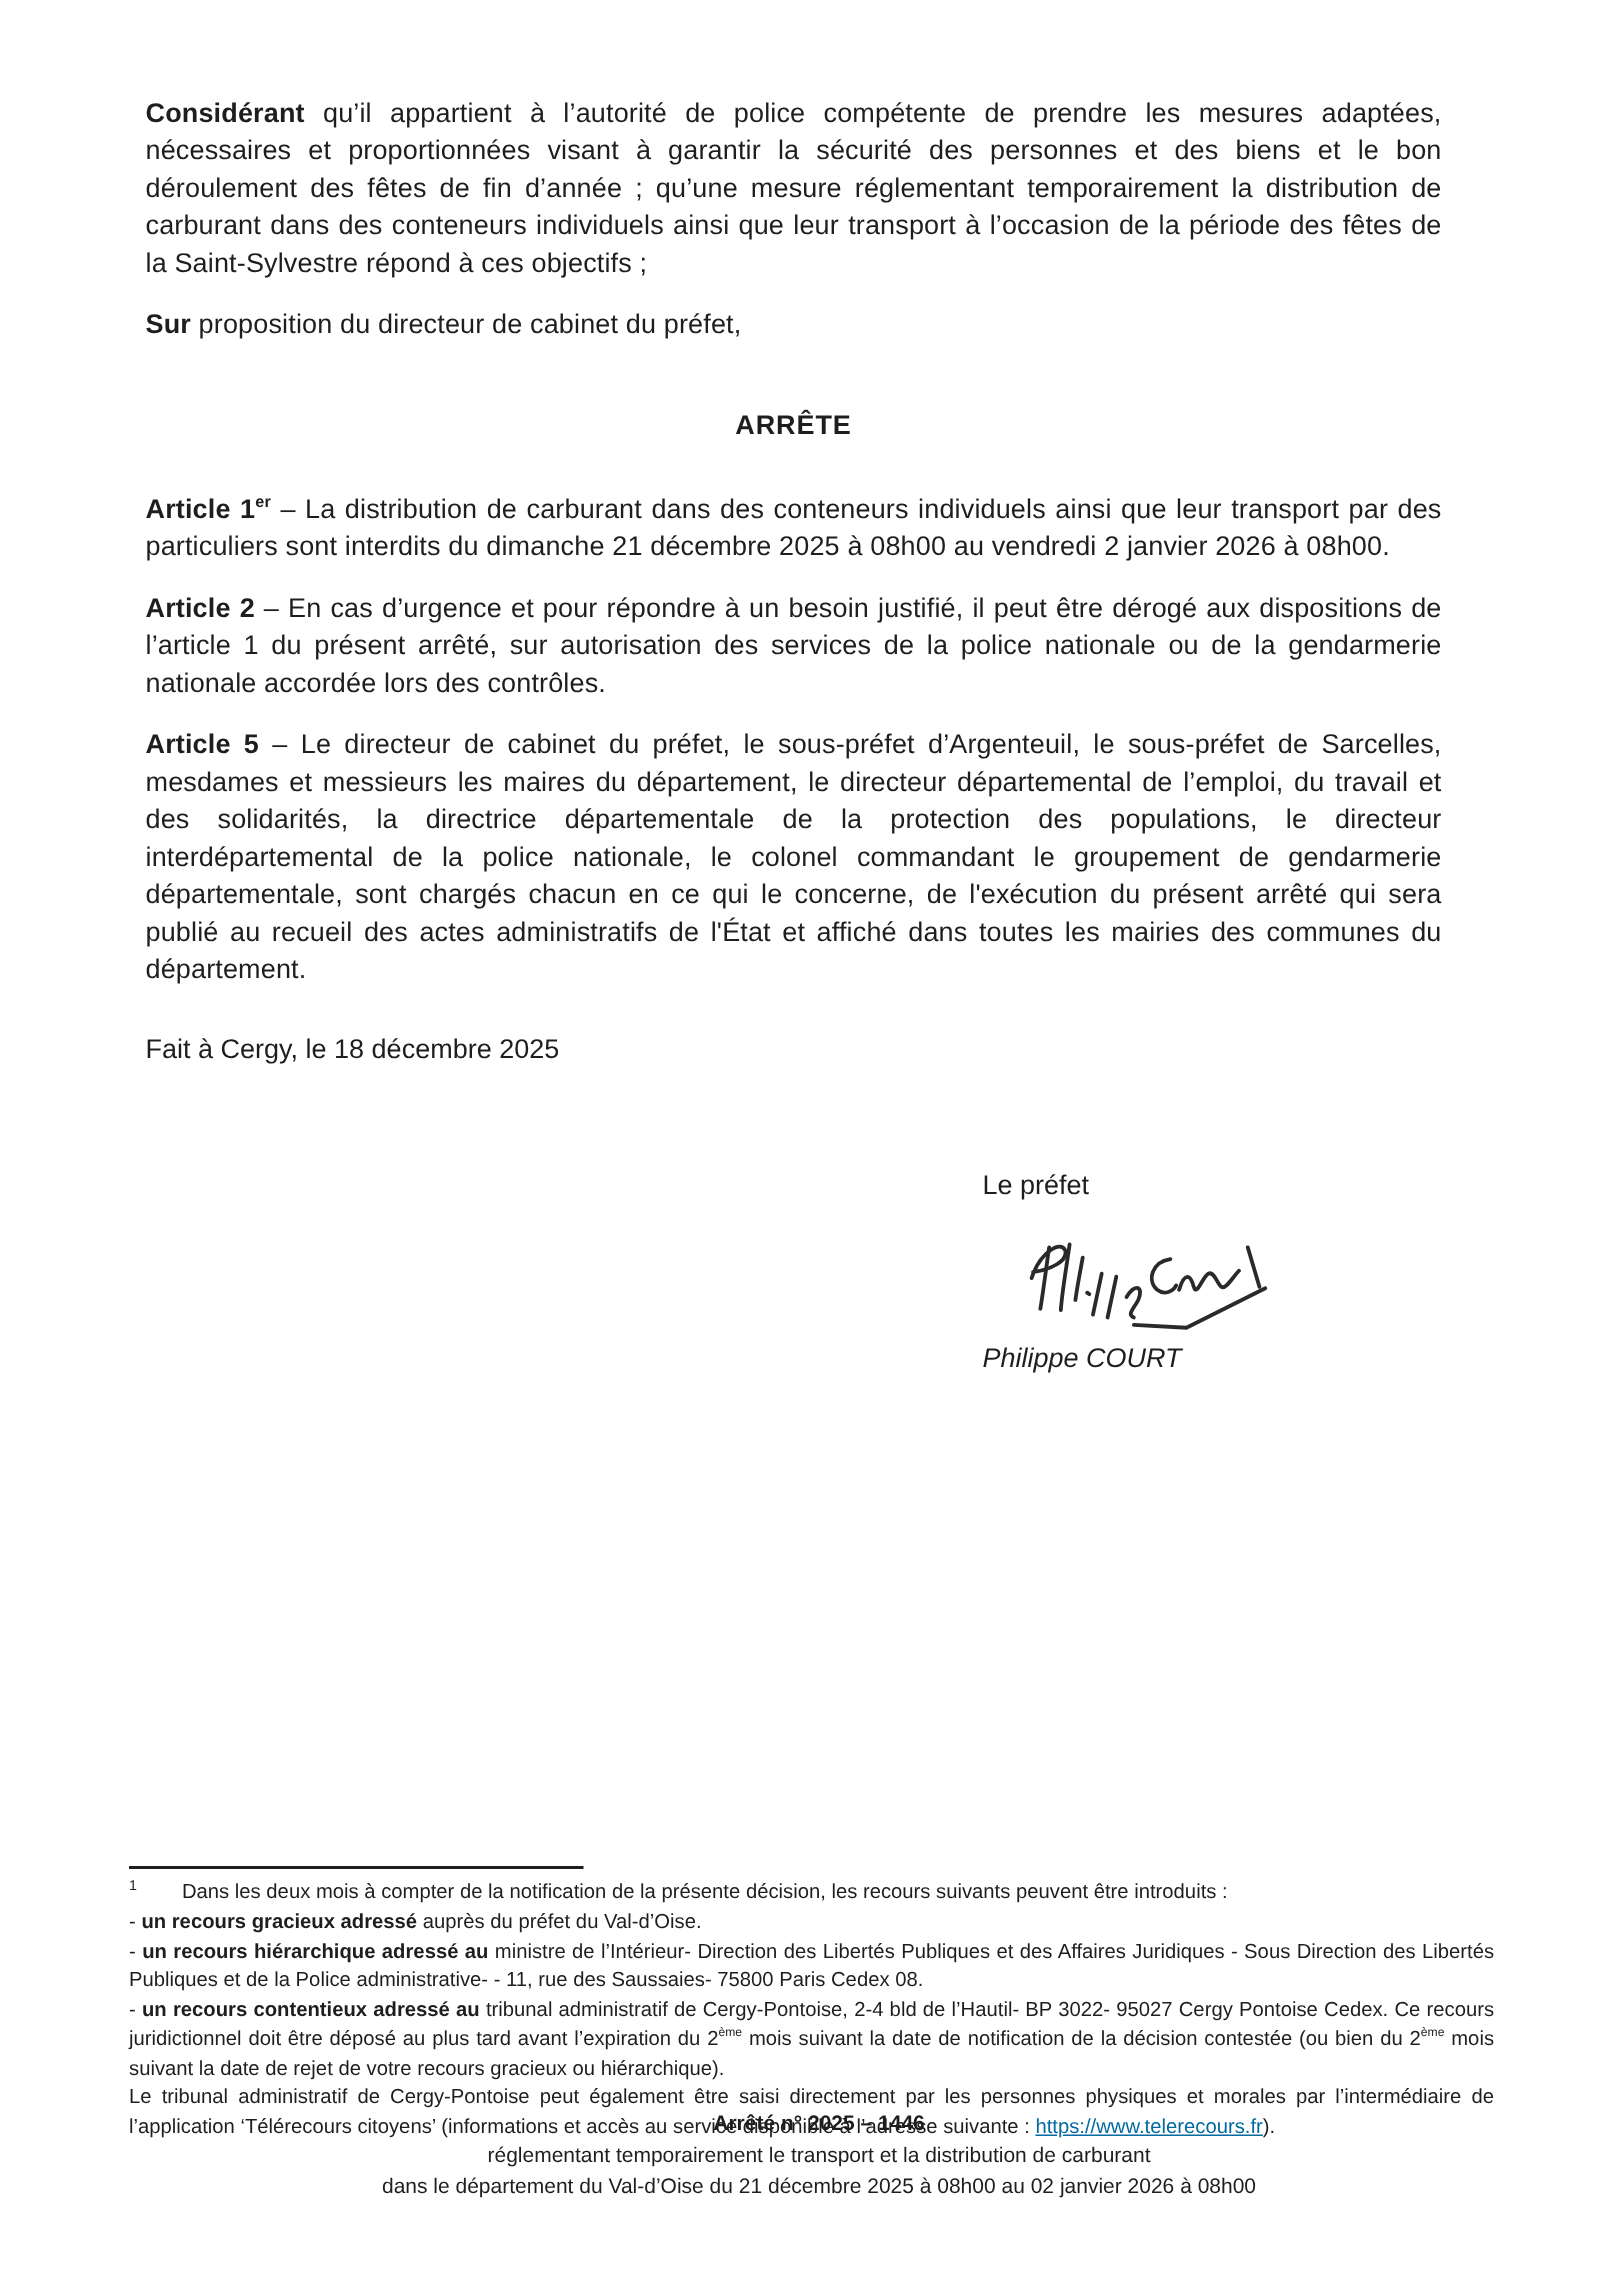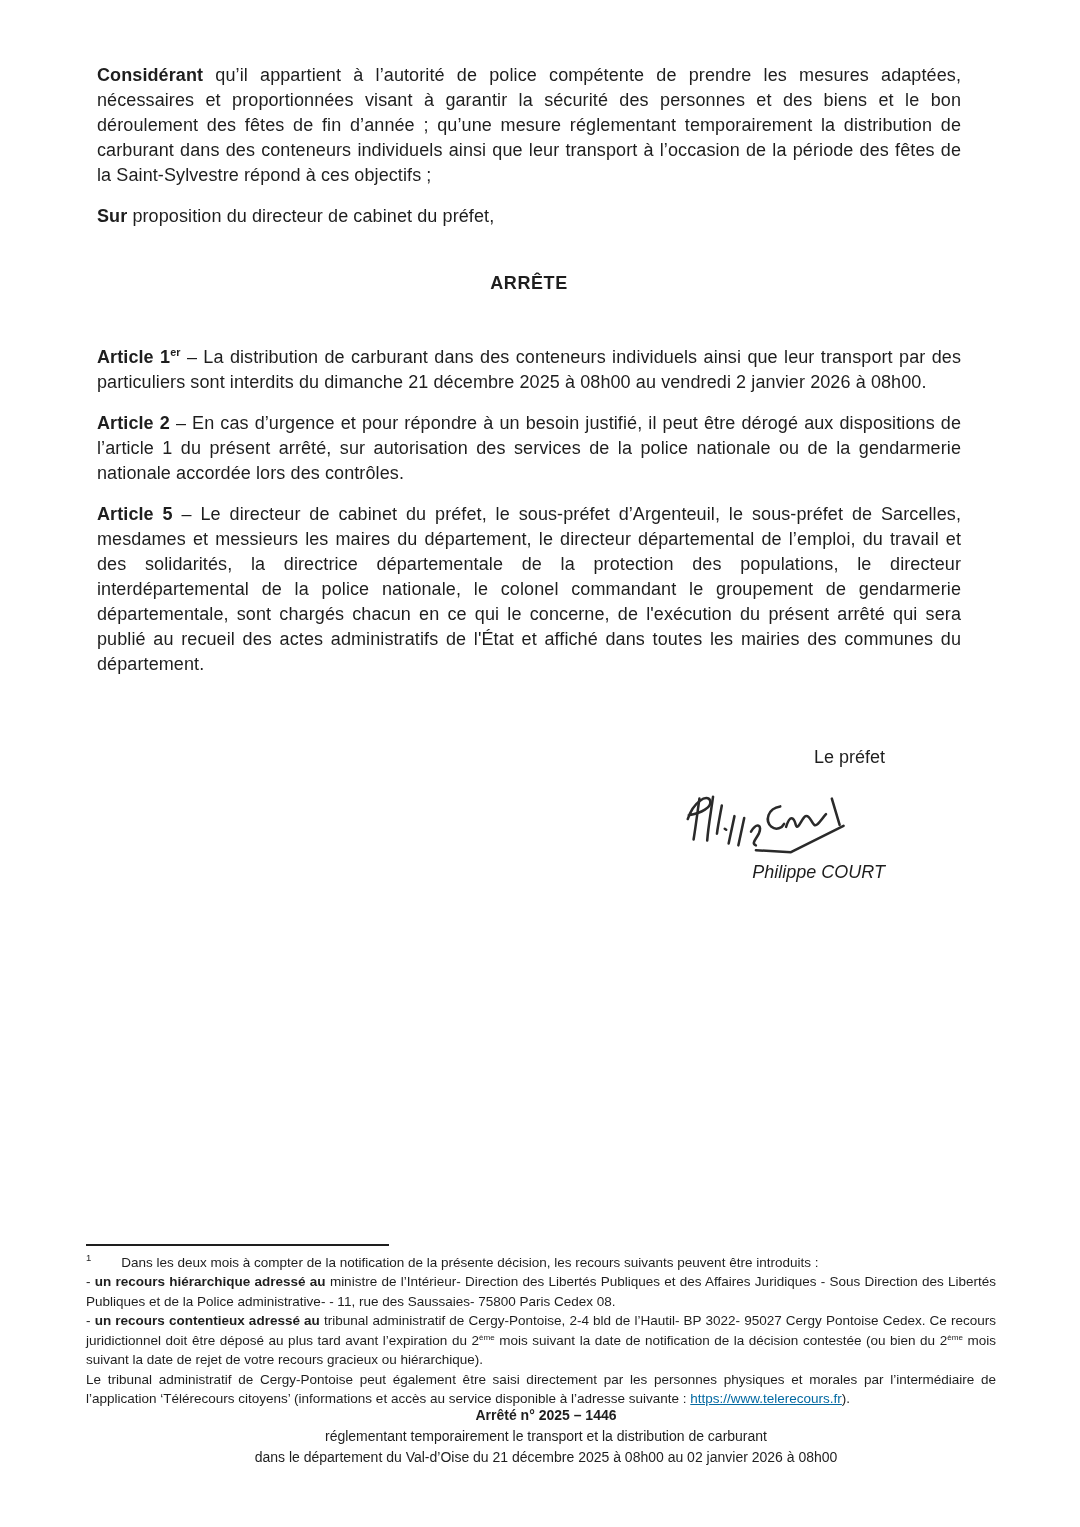--- a/index.html
+++ b/index.html
@@ -26,31 +26,31 @@
   .sup {
     font-size: 0.6em;
     vertical-align: super;
     line-height: 0;
   }
   .heading {
     text-align: center;
     font-weight: bold;
     font-size: 18px;
     letter-spacing: 0.6px;
-    margin: 44px 0 51px 0;
+    margin: 44px 0 33px 0;
   }
   .dateline {
     font-size: 18px;
     margin: 30px 0 0 0;
   }
   .sig-block {
     width: 230px;
     margin-left: 558px;
     margin-top: 70px;
-    text-align: right;
+    text-align: left;
   }
   .sig-role { font-size: 18px; margin-bottom: 14px; }
   .sig-svg { display: block; margin: 0 auto; }
   .sig-name { font-size: 18px; margin-top: 2px; font-style: italic; }
   .footnote {
     position: absolute;
     left: 86px; right: 84px;
     top: 1244px;
     font-size: 13.5px;
     line-height: 19.5px;
@@ -95,20 +95,21 @@
   <div class="heading">ARRÊTE</div>
 
   <p class="body"><span class="lead"><span>Article 1</span><span class="sup">er</span></span><span> – La distribution de carburant dans des conteneurs individuels ainsi que leur transport par des particuliers sont interdits du dimanche 21 décembre 2025 à 08h00 au vendredi 2 janvier 2026 à 08h00.</span></p>
 
   <p class="body"><span class="lead"><span>Article 2</span><span class="sup"></span></span><span> – En cas d’urgence et pour répondre à un besoin justifié, il peut être dérogé aux dispositions de l’article 1 du présent arrêté, sur autorisation des services de la police nationale ou de la gendarmerie nationale accordée lors des contrôles.</span></p>
 
 
 
   <p class="body"><span class="lead"><span>Article 5</span><span class="sup"></span></span><span> –  Le directeur de cabinet du préfet, le sous-préfet d’Argenteuil, le sous-préfet de Sarcelles, mesdames et messieurs les maires du département, le directeur départemental de l’emploi, du travail et des solidarités, la directrice départementale de la protection des populations, le directeur interdépartemental de la police nationale, le colonel commandant le groupement de gendarmerie départementale, sont chargés chacun en ce qui le concerne, de l'exécution du présent arrêté qui sera publié au recueil des actes administratifs de l'État et affiché dans toutes les mairies des communes du département.</span></p>
 
+  <p class="dateline">Fait à Cergy, le 18 décembre 2025</p>
 
   <div class="sig-block">
     <div class="sig-role">Le préfet</div>
     <svg class="sig-svg" width="185" height="78" viewBox="0 0 190 80" fill="none">
       <g stroke="#2a2a2a" stroke-width="2.6" stroke-linecap="round" stroke-linejoin="round" fill="none">
         <path d="M10,38 C16,20 30,12 33,19 C35,26 24,32 11,34"></path>
         <path d="M22,17 C20,31 18,47 16,59"></path>
         <path d="M36,15 C34,30 31,46 30,60"></path>
         <path d="M45,24 C43,35 41,45 40,53"></path>
         <path d="M48,48 l1.5,1"></path>
@@ -123,20 +124,21 @@
     </svg>
     <div class="sig-name">Philippe COURT</div>
   </div>
 
 </div>
 
 <div class="footnote">
   <div class="fn-rule"></div>
   <div class="fn-intro"><span class="fn-marker">1</span><span>Dans les deux mois à compter de la notification de la présente décision, les recours suivants peuvent être introduits :</span></div>
 
+  <div class="fn-item"><span>- </span><b>un recours gracieux adressé</b><span> auprès du préfet du Val-d’Oise.</span></div>
 
   <div class="fn-item"><span>- </span><b>un recours hiérarchique adressé au</b><span> ministre de l’Intérieur- Direction des Libertés Publiques et des Affaires Juridiques - Sous Direction des Libertés Publiques et de la Police administrative- - 11, rue des Saussaies- 75800 Paris Cedex 08.</span></div>
 
   <div class="fn-item"><span>- </span><b>un recours contentieux adressé au</b><span> tribunal administratif de Cergy-Pontoise, 2-4 bld de l’Hautil- BP 3022- 95027 Cergy Pontoise Cedex. Ce recours juridictionnel doit être déposé au plus tard avant l’expiration du 2</span><span class="sup">ème</span><span> mois suivant la date de notification de la décision contestée (ou bien du 2</span><span class="sup">ème</span><span> mois suivant la date de rejet de votre recours gracieux ou hiérarchique).</span></div>
 
   <div class="fn-closing"><span>Le tribunal administratif de Cergy-Pontoise peut également être saisi directement par les personnes physiques et morales par l’intermédiaire de l’application ‘Télérecours citoyens’ (informations et accès au service disponible à l’adresse suivante : </span><a class="fn-link">https://www.telerecours.fr</a><span>).</span></div>
 </div>
 
 <div class="footer">
   <div class="bold">Arrêté n° 2025 – 1446</div>

